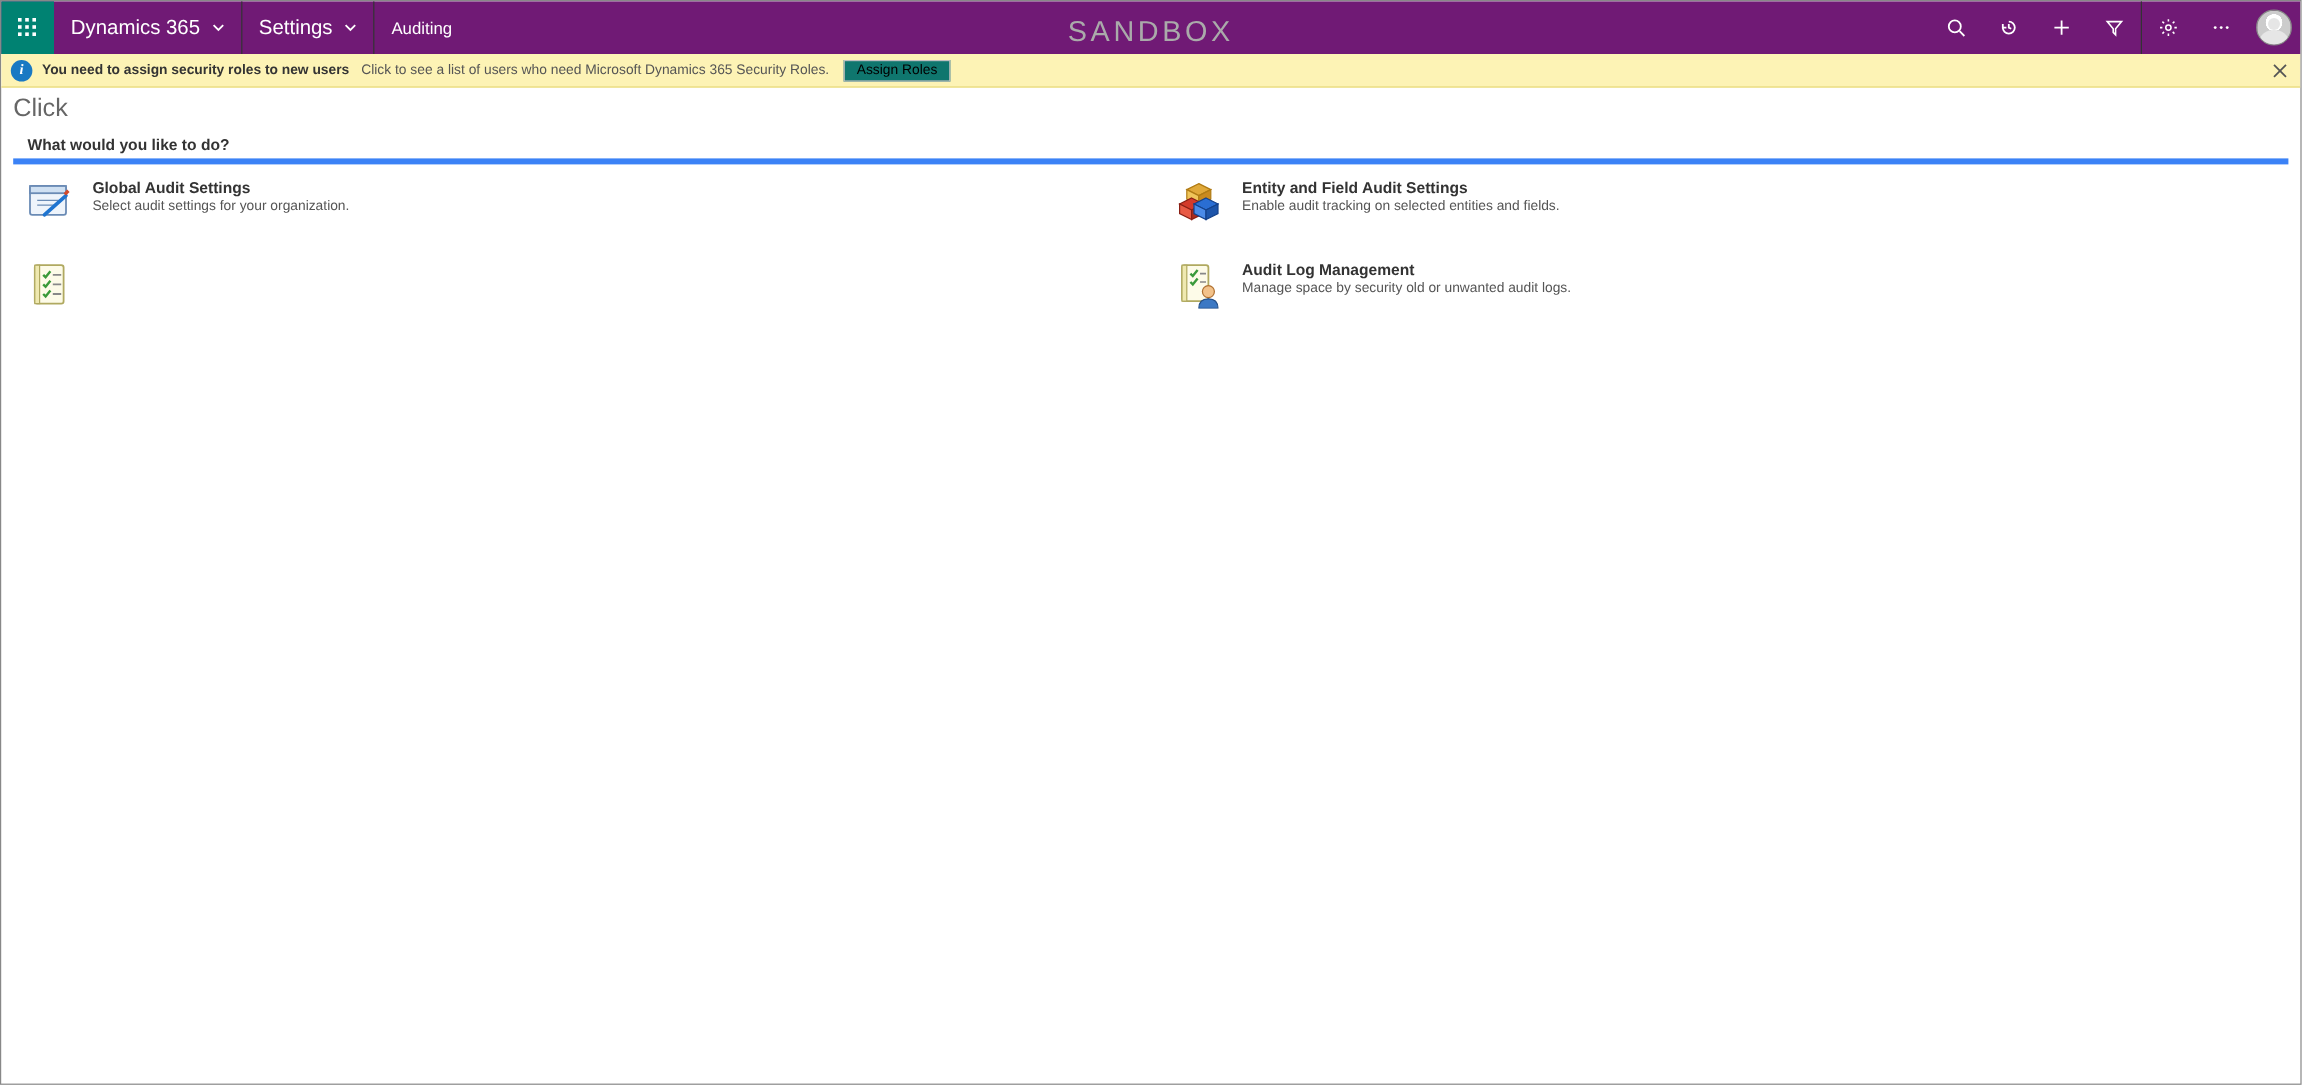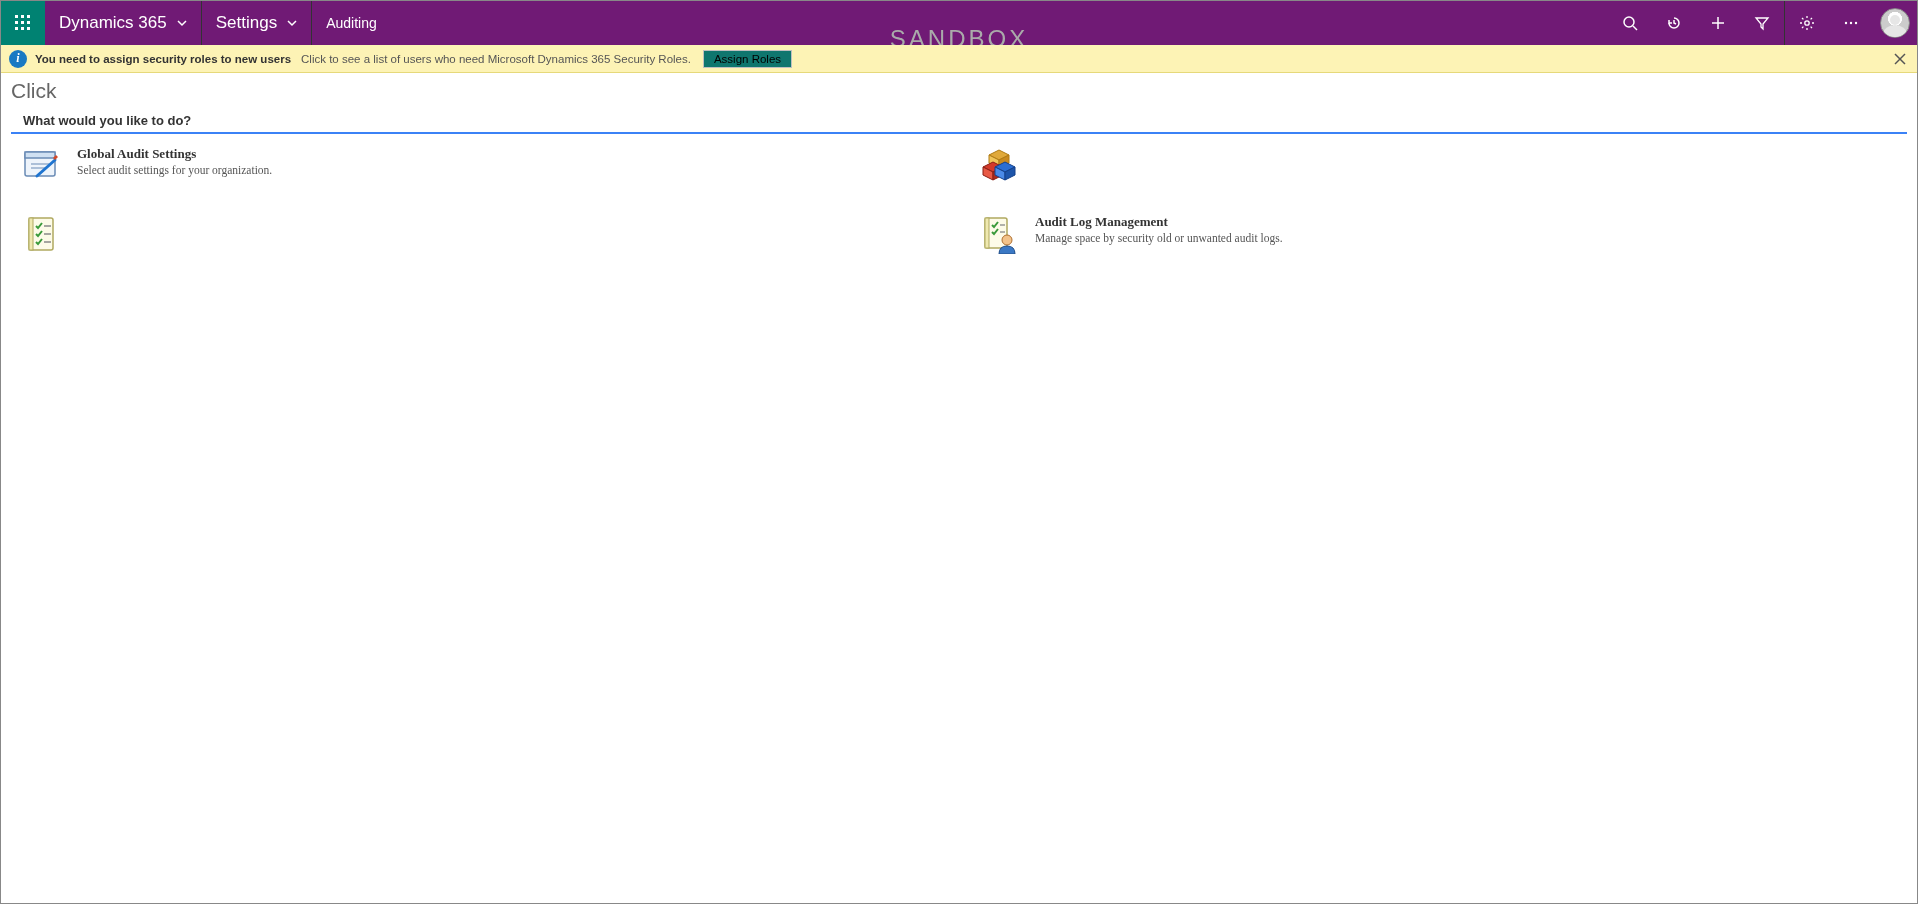--- a/index.html
+++ b/index.html
@@ -37,21 +37,21 @@
     font-size: 17px;
     border-right: 1px solid #333;
     cursor: pointer;
     white-space: nowrap;
   }
   .nav-item.small { font-size: 14px; border-right: none; text-align: center; }
   .nav-chevron { margin-left: 10px; }
   .nav-chevron svg { width: 10px; height: 10px; display:block; }
   .nav-center {
     position: absolute;
-    left: 50%; top: 16px; transform: translateX(-50%);
+    left: 50%; top: 4px; transform: translateX(-50%);
     height: 44px; display:flex; align-items:center;
     color: #aaa;
     font-family: "Segoe UI Light","Segoe UI",sans-serif;
     font-size: 24px;
     letter-spacing: 3px;
     font-weight: 300;
     pointer-events: none;
   }
   .nav-right {
     margin-left: auto;
@@ -124,32 +124,31 @@
   .page-title {
     font-size: 21px;
     color: #666;
     font-weight: 400;
     padding: 6px 10px 6px 10px;
   }
   .prompt-row {
     font-size: 13px;
     font-weight: 700;
     padding: 4px 10px 4px 12px;
-    border-bottom: 2px solid #3b82f6;
+    border-bottom: 5px solid #3b82f6;
     margin: 0 10px 12px 10px;
   }
 
   
   .cards {
     display: grid;
     grid-template-columns: 1fr 1fr;
     column-gap: 40px;
     row-gap: 28px;
     padding: 0 20px;
-    font-family: Liberation Serif, serif;
   }
   .card {
     display: flex;
     align-items: flex-start;
     gap: 16px;
     cursor: pointer;
   }
   .card-icon {
     width: 40px; height: 40px;
     flex-shrink: 0;
@@ -313,20 +312,24 @@
           <polygon points="10,9 20,14 20,22 10,17" fill="#e85a45" stroke="#8a1f14"></polygon>
           <polygon points="30,9 20,14 20,22 30,17" fill="#aa2c1e" stroke="#8a1f14"></polygon>
         </g>
         <g transform="translate(6,12)">
           <polygon points="20,4 30,9 20,14 10,9" fill="#2a6ed3" stroke="#14418a"></polygon>
           <polygon points="10,9 20,14 20,22 10,17" fill="#4b8be8" stroke="#14418a"></polygon>
           <polygon points="30,9 20,14 20,22 30,17" fill="#1d55aa" stroke="#14418a"></polygon>
         </g>
       </svg>
     </div>
+    <div class="card-body">
+      <div class="card-title">Entity and Field Audit Settings</div>
+      <div class="card-desc">Enable audit tracking on selected entities and fields.</div>
+    </div>
   </div>
 
   <div class="card">
     <div class="card-icon">
       <svg viewBox="0 0 40 40">
         <rect x="8" y="4" width="24" height="32" rx="2" fill="#fdfbe8" stroke="#b0a960" stroke-width="1.5"></rect>
         <rect x="8" y="4" width="4" height="32" fill="#efe9b0" stroke="#b0a960" stroke-width="1"></rect>
         <g>
           <path d="M15 12 L17 14 L21 9" stroke="#3a9a3a" stroke-width="2" fill="none"></path>
           <line x1="23" y1="12" x2="30" y2="12" stroke="#888" stroke-width="1.5"></line>

